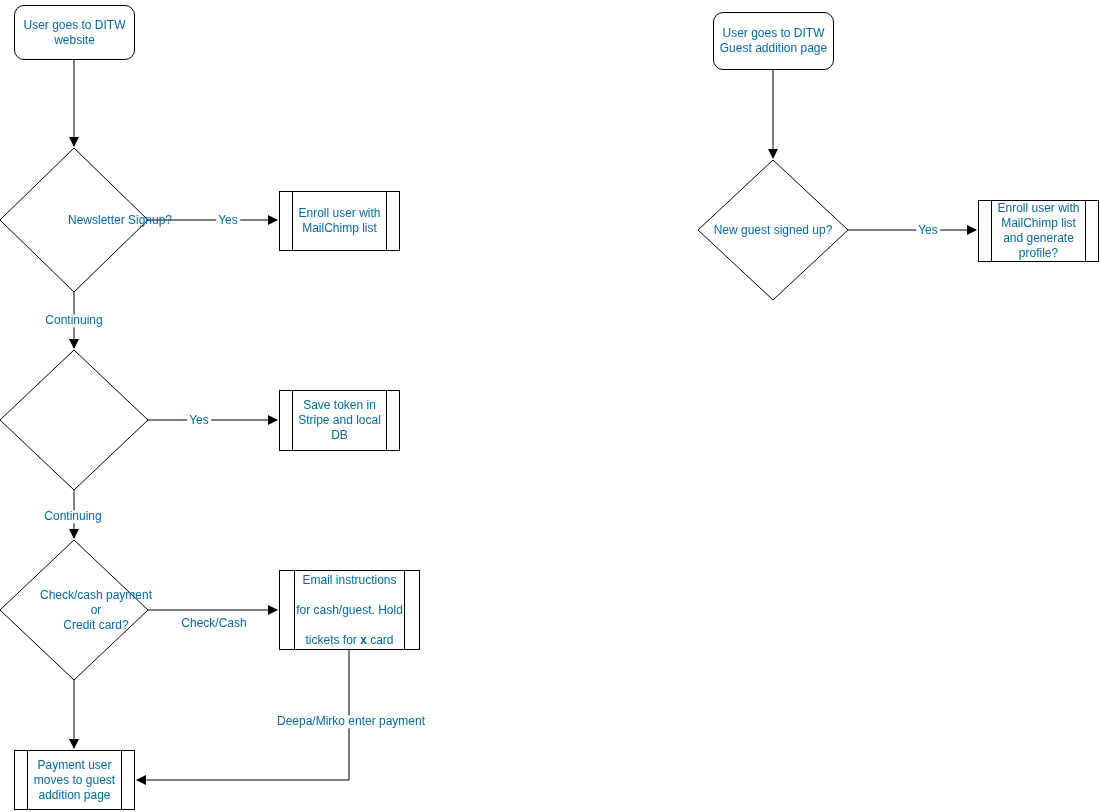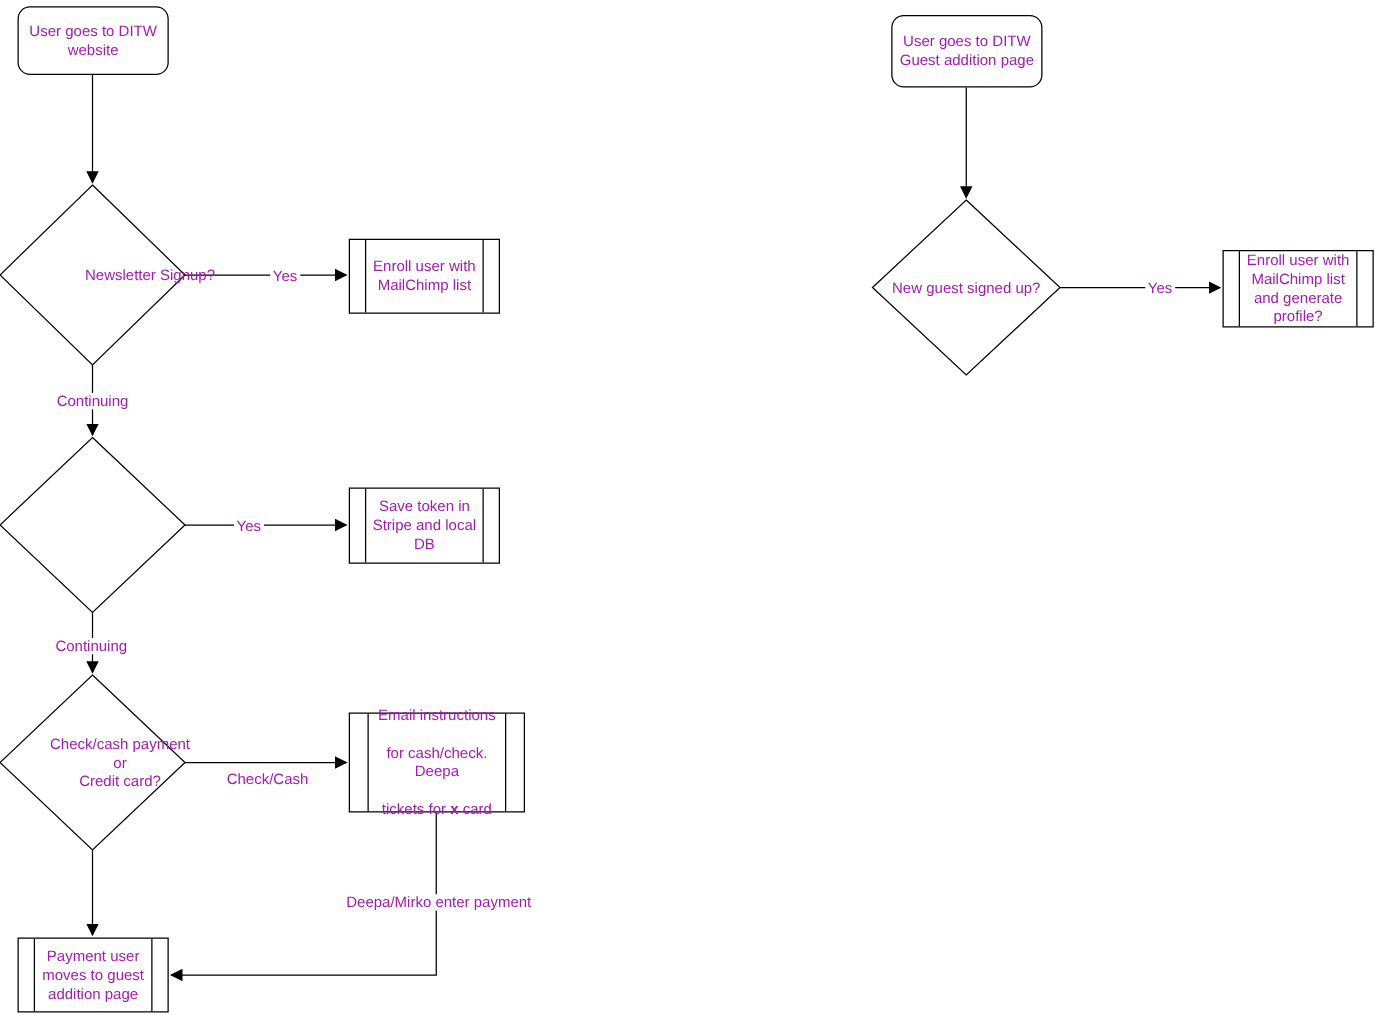--- a/index.html
+++ b/index.html
@@ -7,21 +7,21 @@
     padding: 0;
     background: #ffffff;
   }
   #canvas {
     position: relative;
     width: 1100px;
     height: 812px;
     background: #ffffff;
     font-family: "Liberation Sans", sans-serif;
     font-size: 12px;
-    color: #a21caf;
+    color: #0369a1;
     overflow: hidden;
   }
   #edges-svg {
     position: absolute;
     left: 0;
     top: 0;
     z-index: 0;
   }
   .node {
     position: absolute;
@@ -141,21 +141,21 @@
 
   <div class="diamond-text" style="left:0px; top:540px; width:148px; height:140px;margin-left:22px;">
     <div class="node-label">Check/cash payment
 or
 Credit card?</div>
   </div>
 
   <div class="node process" style="left:279px; top:570px; width:141px; height:80px;">
     <div class="node-label">
       <span class="email-line">Email instructions</span>
-      <span class="email-line">for cash/check. Deepa</span>
+      <span class="email-line">for cash/guest. Hold</span>
       <span class="email-line"><span>tickets for </span><span class="bold-x">x</span><span> card</span></span>
     </div>
   </div>
 
   <div class="node process" style="left:14px; top:750px; width:121px; height:60px;">
     <div class="node-label">Payment user
 moves to guest
 addition page</div>
   </div>
 

